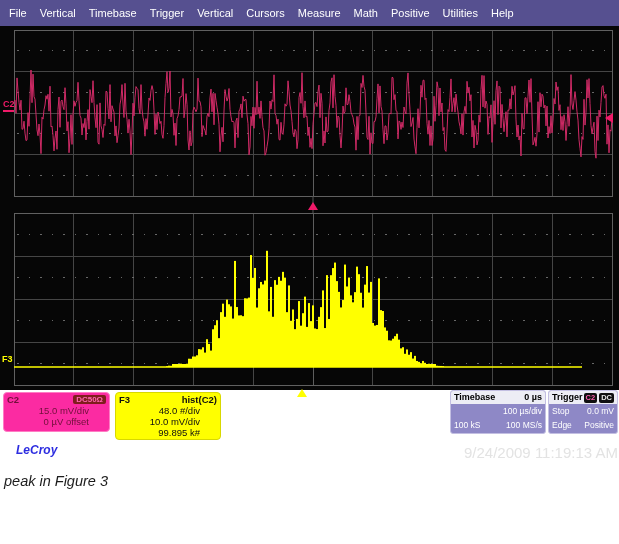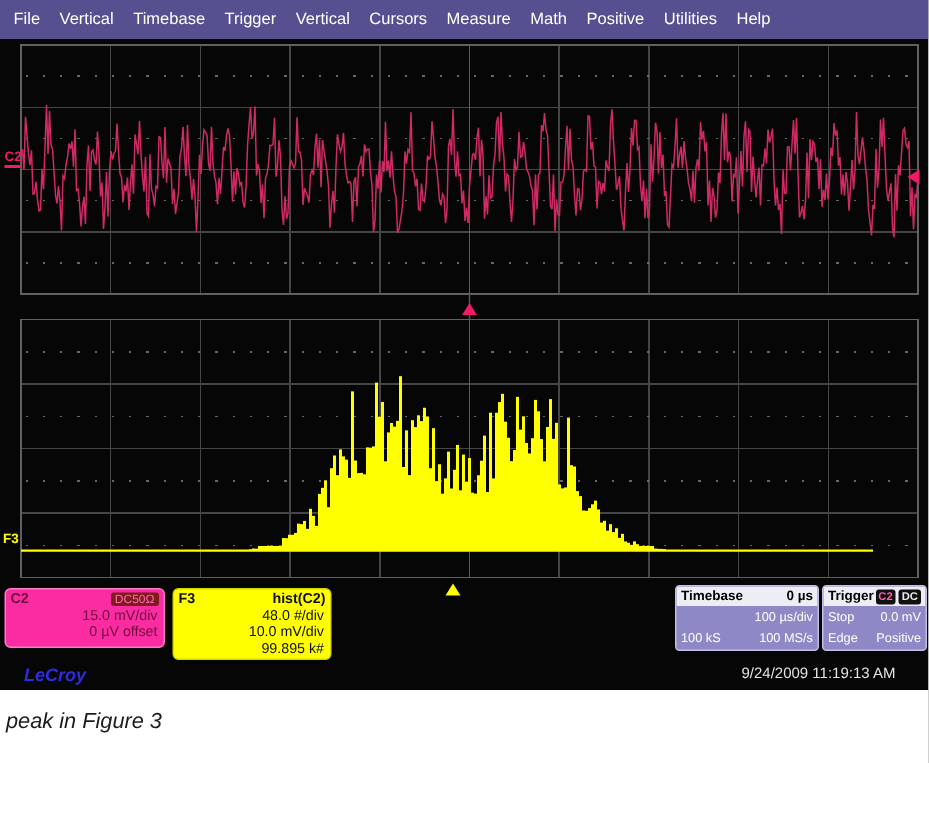--- a/index.html
+++ b/index.html
@@ -1,47 +1,47 @@
 <!DOCTYPE html>
 <html><head>
 <meta charset="utf-8">
 <style>
   html,body{margin:0;padding:0;background:#ffffff;}
   .page{position:relative;width:619px;height:544px;background:#ffffff;overflow:hidden;
         font-family:"Liberation Sans",sans-serif;}
   
-  .scope{position:absolute;left:0;top:0;width:619px;height:460px;background:#060606;}
+  .scope{position:absolute;left:0;top:0;width:619px;height:390px;background:#060606;}
   .menubar{position:absolute;left:0;top:0;width:619px;height:26px;background:#565090;
            display:flex;align-items:center;gap:13px;padding-left:9px;box-sizing:border-box;}
   .menubar span{color:#ffffff;font-size:11px;cursor:default;white-space:nowrap;}
   .screen-svg{position:absolute;left:0;top:26px;z-index:1;}
   
   .descbox{position:absolute;box-sizing:border-box;border-radius:4px;z-index:2;font-size:9.5px;}
   .c2-box{left:3px;top:392px;width:107px;height:40px;background:#fb2ba2;border:1px solid #ff7cc4;color:#70103a;}
   .f3-box{left:115px;top:392px;width:106px;height:48px;background:#ffff00;border:1px solid #d8d800;color:#101010;}
   .desc-head{display:flex;justify-content:space-between;align-items:center;padding:1px 3px 0 3px;font-weight:bold;}
-  .c2-badge{background:#7f1d1d;color:#ff66b2;font-size:8px;font-weight:normal;border-radius:2px;padding:0 3px;line-height:9px;}
-  .desc-line{text-align:right;padding-right:4px;line-height:11px;}
+  .c2-badge{background:#7f1d1d;color:#ff66b2;font-size:8px;font-weight:bold;border-radius:2px;padding:0 3px;line-height:9px;}
+  .desc-line{text-align:right;padding-right:20px;line-height:11px;}
   
   .sysbox{position:absolute;box-sizing:border-box;background:#8e88c6;border:1px solid #c3bfe2;
           border-radius:3px;z-index:2;overflow:hidden;}
   .tb-box{left:450px;top:390px;width:96px;height:44px;}
   .trig-box{left:548px;top:390px;width:70px;height:44px;}
   .panel-head{background:#ededf5;color:#000;height:13px;line-height:13px;font-size:9px;font-weight:bold;
               display:flex;justify-content:space-between;align-items:center;padding:0 3px;}
   .panel-row{display:flex;justify-content:space-between;color:#ffffff;font-size:8.5px;line-height:14px;padding:0 3px;}
   .panel-row.right{justify-content:flex-end;}
   .head-badges{display:flex;gap:2px;}
   .mini-badge{background:#101010;border-radius:2px;font-size:7.5px;font-weight:bold;padding:0 2px;line-height:10px;}
   .mini-badge.src{color:#ff5fae;}
   .mini-badge.coup{color:#e8e8e8;}
   
   .logo{position:absolute;left:16px;top:443px;font-size:12px;font-weight:bold;font-style:italic;
         color:#2d2de0;z-index:2;}
-  .timestamp{position:absolute;right:22px;top:444px;font-size:10px;color:#e3e3e3;z-index:2;margin-left:40px;}
+  .timestamp{position:absolute;right:1px;top:444px;font-size:15px;color:#e3e3e3;z-index:2;margin-left:40px;}
   
   .caption{position:absolute;left:0;top:461px;width:619px;padding:7px 4px 0 4px;box-sizing:border-box;
            font-style:italic;font-size:14.5px;line-height:26px;color:#1c1c1c;}
   .cap-label{font-weight:bold;}
 </style>
 </head>
 <body>
 
 <div class="page">
   <div class="scope">

